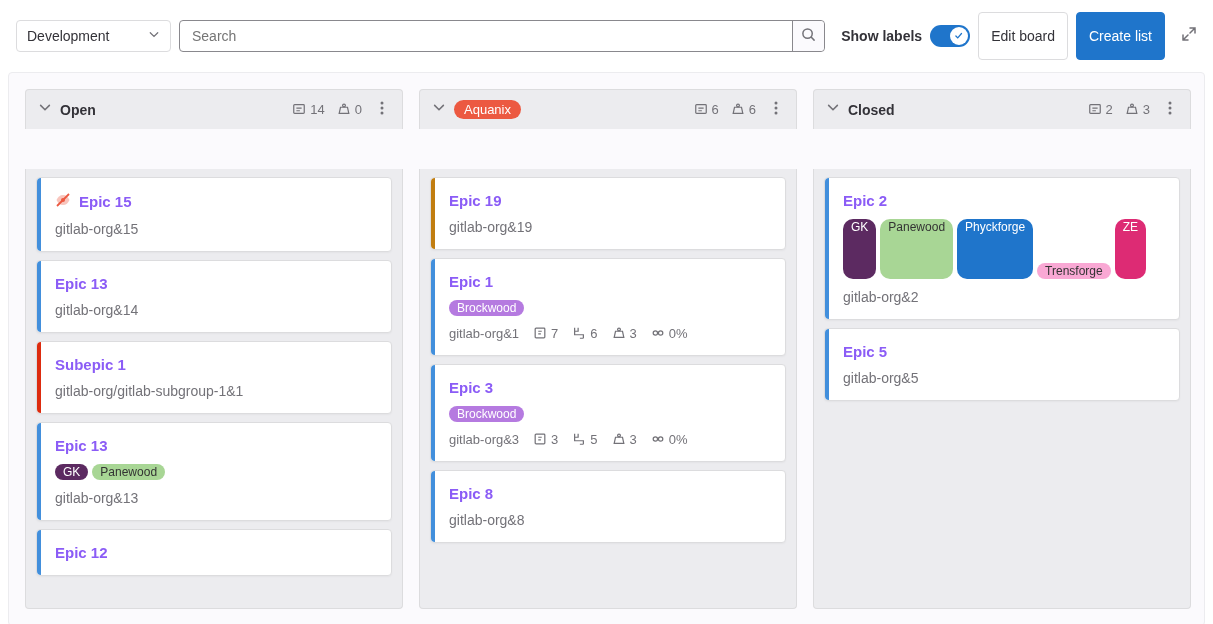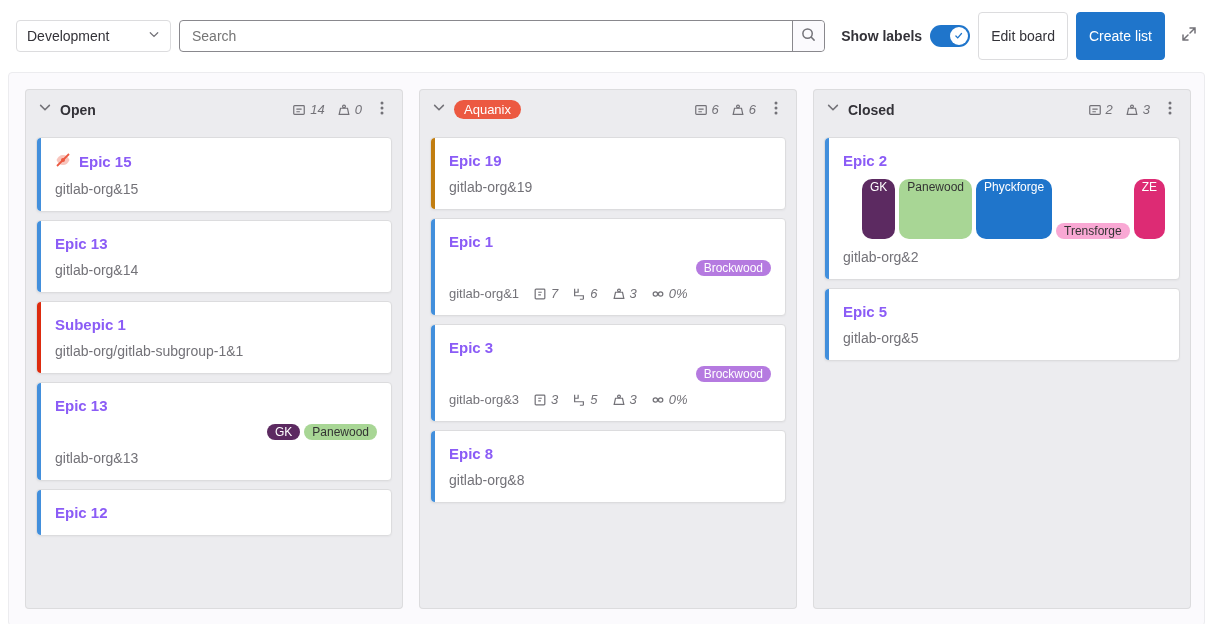--- a/index.html
+++ b/index.html
@@ -119,20 +119,21 @@
   gap: 16px;
   padding: 16px;
   height: 100%;
 }
 .column {
   width: 378px;
   flex: 0 0 378px;
   display: flex;
   flex-direction: column;
   height: 100%;
+  gap: 40px;
 }
 .col-header {
   display: flex;
   align-items: center;
   gap: 8px;
   padding: 10px 12px;
   background: #ececef;
   border: 1px solid #dcdcde;
   border-bottom: none;
   border-radius: 4px 4px 0 0;
@@ -152,21 +153,21 @@
   color: #fff;
 }
 .col-meta {
   margin-left: auto;
   display: flex;
   align-items: center;
   gap: 12px;
   color: #737278;
   font-size: 13px;
 }
-.count { display: flex; align-items: center; gap: 4px; font-style: italic; }
+.count { display: flex; gap: 4px; }
 .kebab { color: #737278; }
 .card-list {
   border: 1px solid #dcdcde;
   border-top: none;
   border-radius: 0 0 4px 4px;
   background: #ececef;
   padding: 8px 10px 10px 10px;
   overflow-y: scroll;
   flex: 1;
 }
@@ -195,21 +196,20 @@
   color: #8b5cf6;
   display: flex;
   align-items: center;
   gap: 8px;
 }
 .card-labels {
   display: flex;
   flex-wrap: wrap;
   gap: 4px;
   margin-top: 10px;
-  justify-content: flex-end;
 }
 .label {
   padding: 1px 8px;
   border-radius: 10px;
   font-size: 12px;
   font-weight: 500;
 }
 .card-ref {
   margin-top: 10px;
   font-size: 14px;

